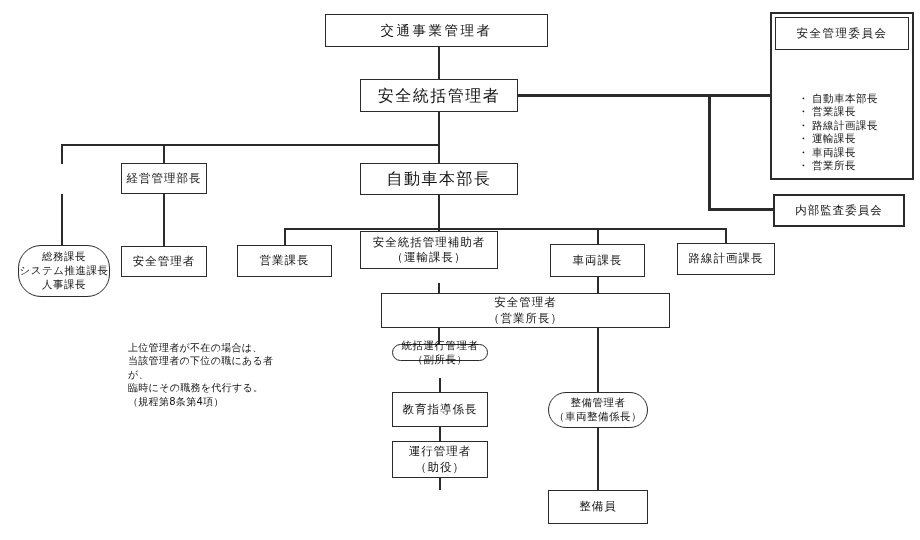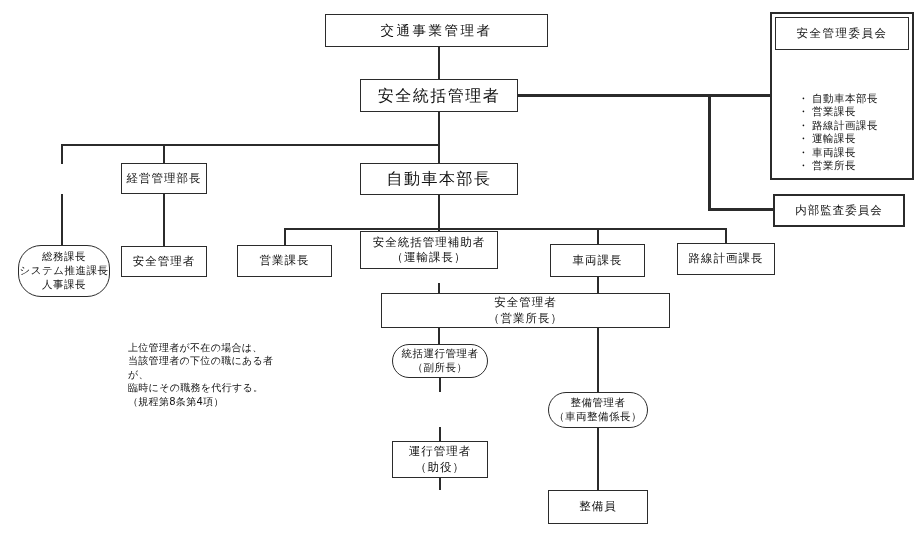--- a/index.html
+++ b/index.html
@@ -71,23 +71,24 @@
   <div class="node" style="left:360px;top:231px;width:138px;height:38px">安全統括管理補助者
 （運輸課長）</div>
 
   <div class="node" style="left:550px;top:244px;width:95px;height:33px">車両課長</div>
 
   <div class="node" style="left:677px;top:243px;width:98px;height:32px">路線計画課長</div>
 
   <div class="node" style="left:381px;top:293px;width:289px;height:35px">安全管理者
 （営業所長）</div>
 
-  <div class="node sm" style="left:392px;top:344px;width:96px;height:34px">統括運行管理者
+  <div class="node sm" style="left:392px;top:344px;width:96px;height:17px">統括運行管理者
 （副所長）</div>
 
+  <div class="node" style="left:392px;top:392px;width:96px;height:35px">教育指導係長</div>
 
   <div class="node" style="left:392px;top:441px;width:96px;height:37px">運行管理者
 （助役）</div>
 
 
   <div class="node" style="left:548px;top:490px;width:100px;height:34px">整備員</div>
 
   <div class="node sm" style="left:548px;top:392px;width:100px;height:36px">整備管理者
 （車両整備係長）</div>
 

